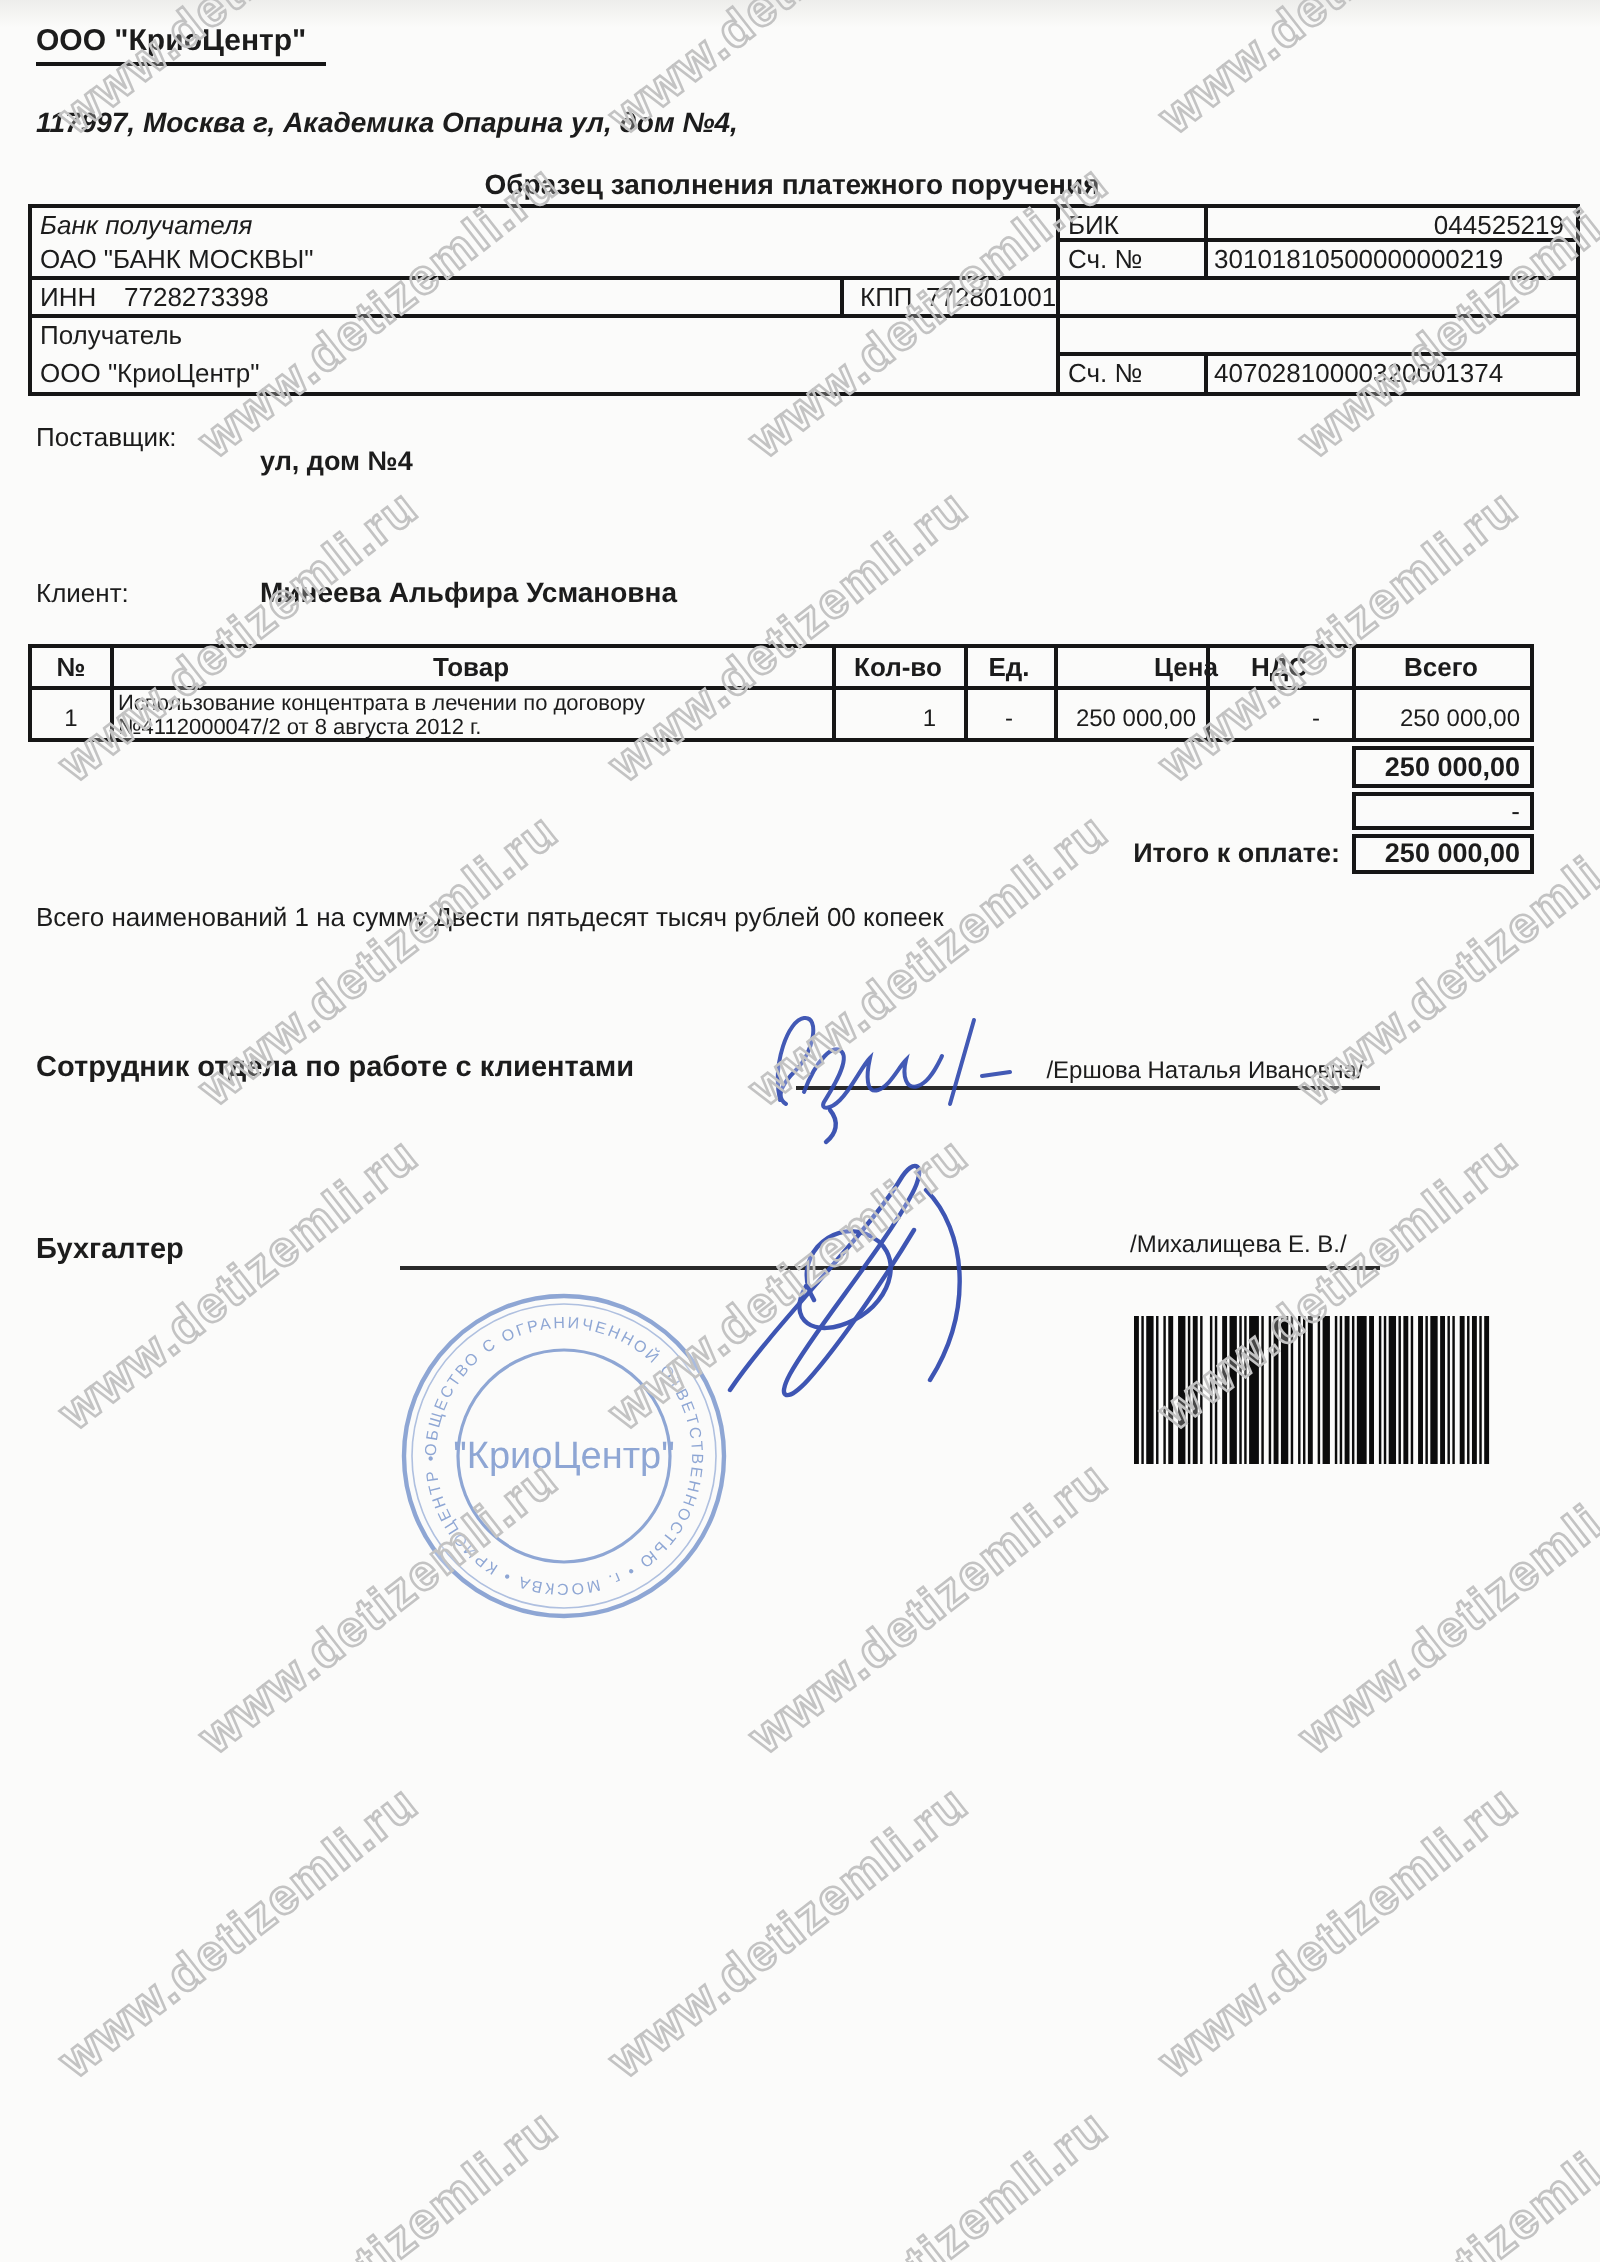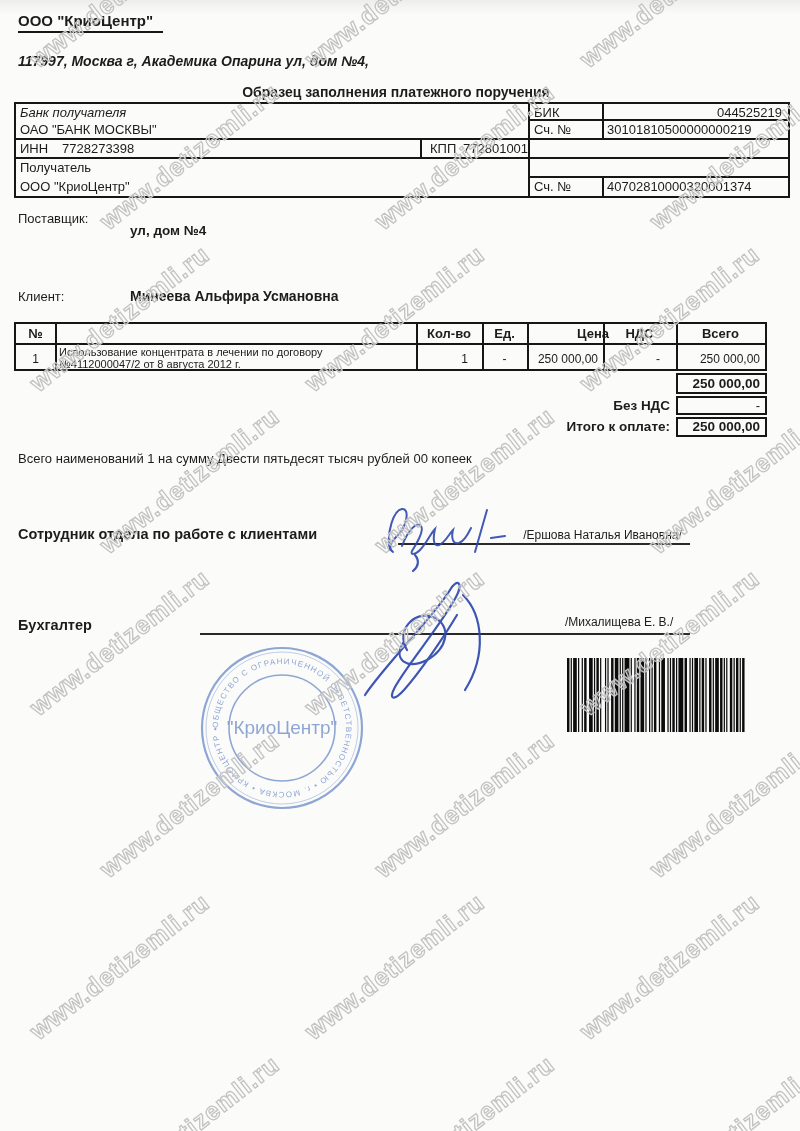--- a/index.html
+++ b/index.html
@@ -98,41 +98,41 @@
   <div class="abs" style="left:14px;top:322px;width:753px;height:49px;border:2px solid #161616;box-sizing:border-box;">
     <div class="hline" style="left:0;top:19px;width:749px;"></div>
     <div class="vline" style="left:39px;top:0;height:45px;"></div>
     <div class="vline" style="left:400px;top:0;height:45px;"></div>
     <div class="vline" style="left:466px;top:0;height:45px;"></div>
     <div class="vline" style="left:511px;top:0;height:45px;"></div>
     <div class="vline" style="left:587px;top:0;height:45px;"></div>
     <div class="vline" style="left:660px;top:0;height:45px;"></div>
 
     <div class="abs b t13 center" style="left:0;top:2px;width:39px;">№</div>
+    <div class="abs b t13 center" style="left:39px;top:2px;width:361px;">Товар</div>
     <div class="abs b t13 center" style="left:400px;top:2px;width:66px;">Кол-во</div>
     <div class="abs b t13 center" style="left:466px;top:2px;width:45px;">Ед.</div>
     <div class="abs b t13 center" style="left:511px;top:2px;width:76px;margin-left:28px;">Цена</div>
     <div class="abs b t13 center" style="left:587px;top:2px;width:73px;">НДС</div>
     <div class="abs b t13 center" style="left:660px;top:2px;width:89px;">Всего</div>
 
     <div>
       <div class="abs t12 center" style="left:0;top:28px;width:39px;">1</div>
       <div class="abs t11" style="left:43px;top:22px;width:352px;">Использование концентрата в лечении по договору</div>
       <div class="abs t11" style="left:43px;top:34px;width:352px;">№4112000047/2 от 8 августа 2012 г.</div>
       <div class="abs t12 right" style="left:400px;top:28px;width:52px;">1</div>
       <div class="abs t12 center" style="left:466px;top:28px;width:45px;">-</div>
       <div class="abs t12 right" style="left:511px;top:28px;width:71px;">250 000,00</div>
       <div class="abs t12 right" style="left:587px;top:28px;width:57px;">-</div>
       <div class="abs t12 right" style="left:660px;top:28px;width:84px;">250 000,00</div>
     </div>
   </div>
 
   <div class="box b" style="left:676px;top:373px;width:91px;height:21px;font-size:13.5px;line-height:17px;padding-right:5px;">250 000,00</div>
 
-  <div class="abs b right" style="left:420px;top:398px;width:250px;font-size:13.5px;">Без НДС</div>
   <div class="box" style="left:676px;top:396px;width:91px;height:19px;font-size:13px;line-height:15px;padding-right:5px;">-</div>
 
   <div class="abs b right" style="left:420px;top:419px;width:250px;font-size:13.5px;">Итого к оплате:</div>
   <div class="box b" style="left:676px;top:417px;width:91px;height:20px;font-size:13.5px;line-height:16px;padding-right:5px;">250 000,00</div>
 
   <div class="abs t13" style="left:18px;top:451px;">Всего наименований 1 на сумму Двести пятьдесят тысяч рублей 00 копеек</div>
 
   <div class="abs b" style="left:18px;top:526px;font-size:14.5px;">Сотрудник отдела по работе с клиентами</div>
   <div class="sigline" style="left:398px;top:543px;width:292px;"></div>
   <div class="abs t12 center" style="left:510px;top:528px;width:185px;">/Ершова Наталья Ивановна/</div>

